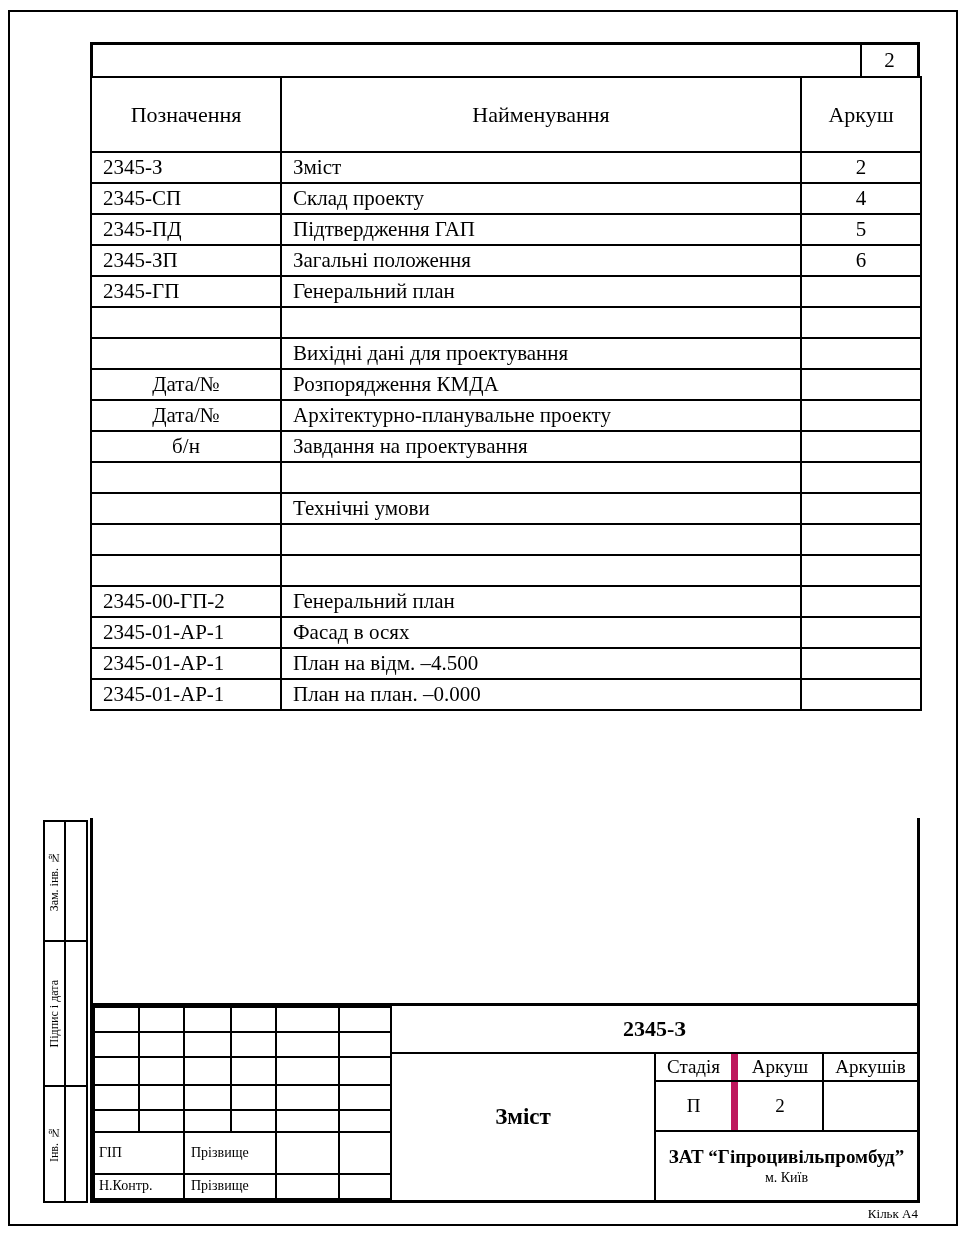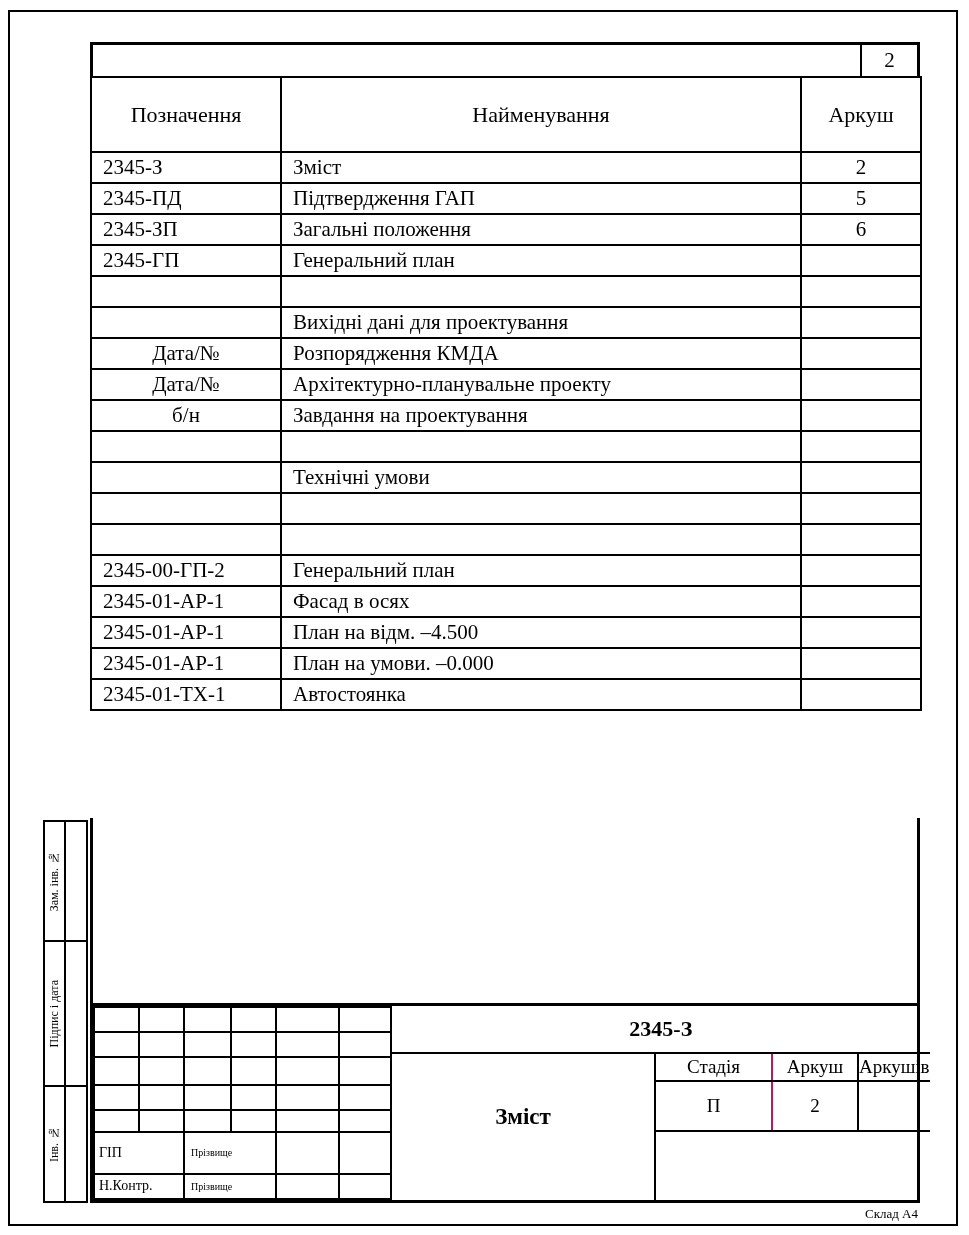--- a/index.html
+++ b/index.html
@@ -32,34 +32,34 @@
 
   
   .tb { position:absolute; left:90px; top:1003px; width:830px; height:200px;
     border:3px solid #000; display:flex; }
   .tb-left { width:299px; border-right:2px solid #000; }
   table.chg { border-collapse:collapse; table-layout:fixed; width:297px; height:100%; }
   table.chg td, table.chg th { border:2px solid #000; font-weight:normal;
     overflow:hidden; white-space:nowrap; }
   table.chg th { font-size:13px; text-align:center; }
   table.chg td.role { font-size:14px; padding-left:4px; text-align:left; }
-  table.chg td.pname { font-size:10px; padding-left:6px; text-align:left;margin-left:24px; }
+  table.chg td.pname { font-size:14px; padding-left:6px; text-align:left;margin-left:24px; }
   .tb-right { flex:1; display:flex; flex-direction:column; }
   .tb-docnum { height:48px; border-bottom:2px solid #000; display:flex;
     align-items:center; justify-content:center; font-size:22px; font-weight:bold; }
   .tb-lower { flex:1; display:flex; }
   .tb-title { width:264px; border-right:2px solid #000; display:flex;
     align-items:center; justify-content:center; font-size:23px; font-weight:bold;
     padding-bottom:20px; }
   .tb-stage { flex:1; display:flex; flex-direction:column; }
   .stage-row { display:flex; border-bottom:2px solid #000; }
   .stage-row.hdr { height:28px; font-size:19px; }
   .stage-row.vals { height:50px; font-size:19px; }
   .stage-cell { display:flex; align-items:center; justify-content:center; overflow:hidden; }
-  .sc1 { width:117px; border-right:2px solid #be185d; }
+  .sc1 { width:82px; border-right:7px solid #be185d; }
   .sc2 { width:86px; border-right:2px solid #000; }
   .sc3 { flex:1;text-align:center; }
   .tb-company { flex:1; display:flex; flex-direction:column; align-items:center;
     justify-content:center; line-height:1.25; }
   .company-name { font-size:19px; font-weight:bold; white-space:nowrap; }
   .company-city { font-size:14px; }
 
   
   .sidebar { position:absolute; left:43px; top:820px; width:45px; height:383px;
     border:2px solid #000; display:flex; flex-direction:column; }
@@ -94,20 +94,25 @@
         <th class="col-sheet">Аркуш</th>
       </tr>
     </thead>
     <tbody id="doc-rows">
         <tr>
           <td class="col-designation">2345-З</td>
           <td class="col-name">Зміст</td>
           <td class="col-sheet">2</td>
         </tr>
         <tr>
+          <td class="col-designation">2345-СП</td>
+          <td class="col-name">Склад проекту</td>
+          <td class="col-sheet">4</td>
+        </tr>
+        <tr>
           <td class="col-designation">2345-ПД</td>
           <td class="col-name">Підтвердження ГАП</td>
           <td class="col-sheet">5</td>
         </tr>
         <tr>
           <td class="col-designation">2345-ЗП</td>
           <td class="col-name">Загальні положення</td>
           <td class="col-sheet">6</td>
         </tr>
         <tr>
@@ -170,26 +175,21 @@
           <td class="col-name">Фасад в осях</td>
           <td class="col-sheet"></td>
         </tr>
         <tr>
           <td class="col-designation">2345-01-АР-1</td>
           <td class="col-name">План на відм. –4.500</td>
           <td class="col-sheet"></td>
         </tr>
         <tr>
           <td class="col-designation">2345-01-АР-1</td>
-          <td class="col-name">План на умови. –0.000</td>
-          <td class="col-sheet"></td>
-        </tr>
-        <tr>
-          <td class="col-designation">2345-01-ТХ-1</td>
-          <td class="col-name">Автостоянка</td>
+          <td class="col-name">План на план. –0.000</td>
           <td class="col-sheet"></td>
         </tr>
       </tbody>
   </table>
 
   <div class="free-area"></div>
 
   <div class="tb">
     <div class="tb-left">
       <table class="chg">
@@ -265,20 +265,24 @@
           <div class="stage-row hdr">
             <div class="stage-cell sc1">Стадія</div>
             <div class="stage-cell sc2">Аркуш</div>
             <div class="stage-cell sc3">Аркушів</div>
           </div>
           <div class="stage-row vals">
             <div class="stage-cell sc1">П</div>
             <div class="stage-cell sc2">2</div>
             <div class="stage-cell sc3"></div>
           </div>
+          <div class="tb-company">
+            <div class="company-name">ЗАТ “Гіпроцивільпромбуд”</div>
+            <div class="company-city">м. Київ</div>
+          </div>
         </div>
       </div>
     </div>
   </div>
 
   <div class="sidebar">
     <div class="sb-cell sb-c1">
       <div class="sb-label">
         <span class="vtext">Зам. інв. №</span>
       </div>
@@ -291,14 +295,14 @@
       <div class="sb-blank"></div>
     </div>
     <div class="sb-cell">
       <div class="sb-label">
         <span class="vtext">Інв. №</span>
       </div>
       <div class="sb-blank"></div>
     </div>
   </div>
 
-  <div class="format-label">Склад А4</div>
+  <div class="format-label">Кільк А4</div>
 </div>
 
 </body></html>

